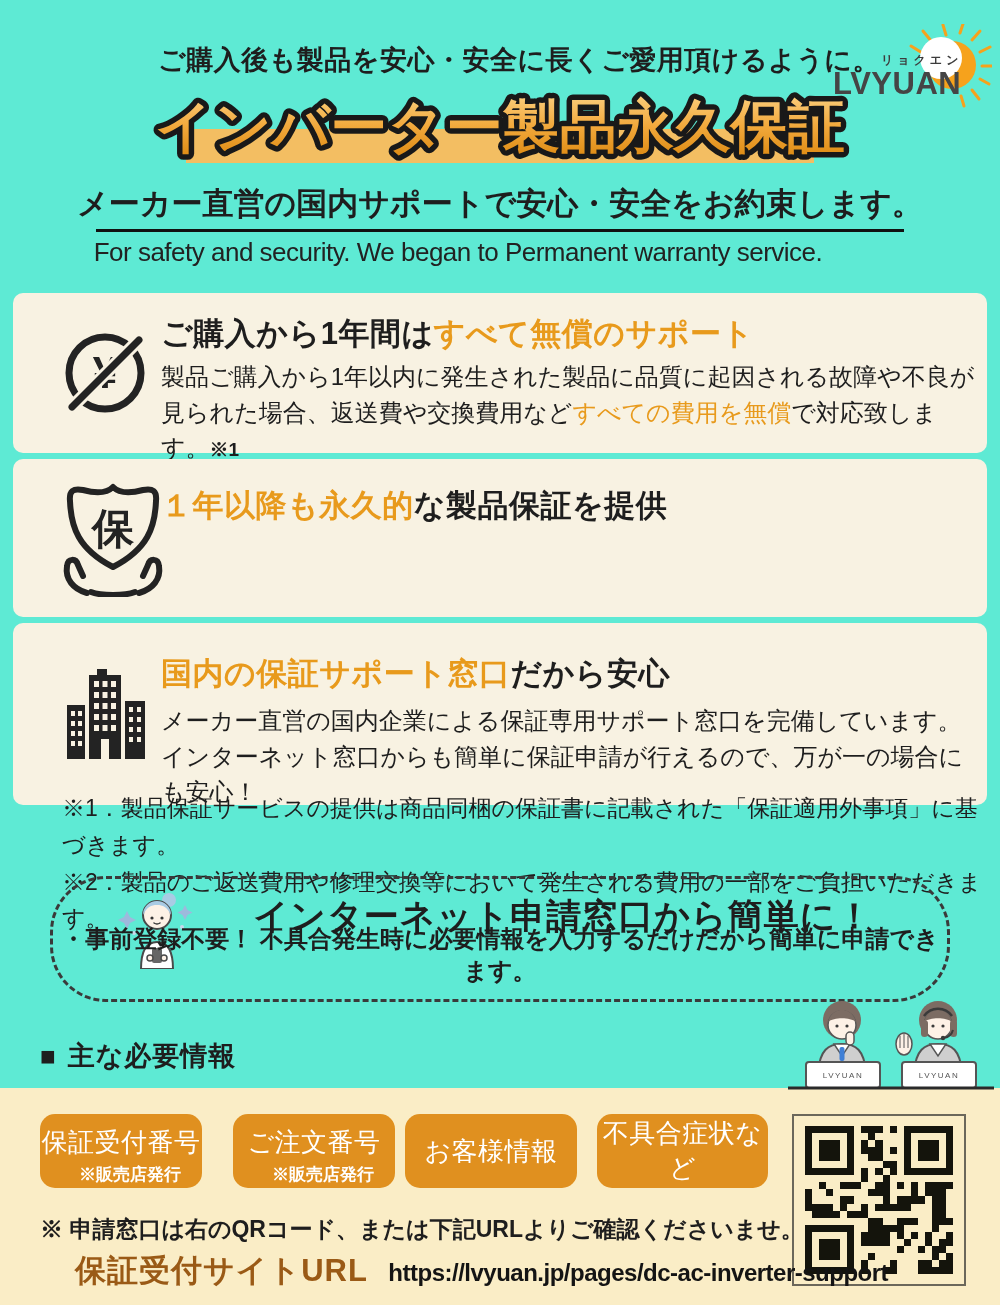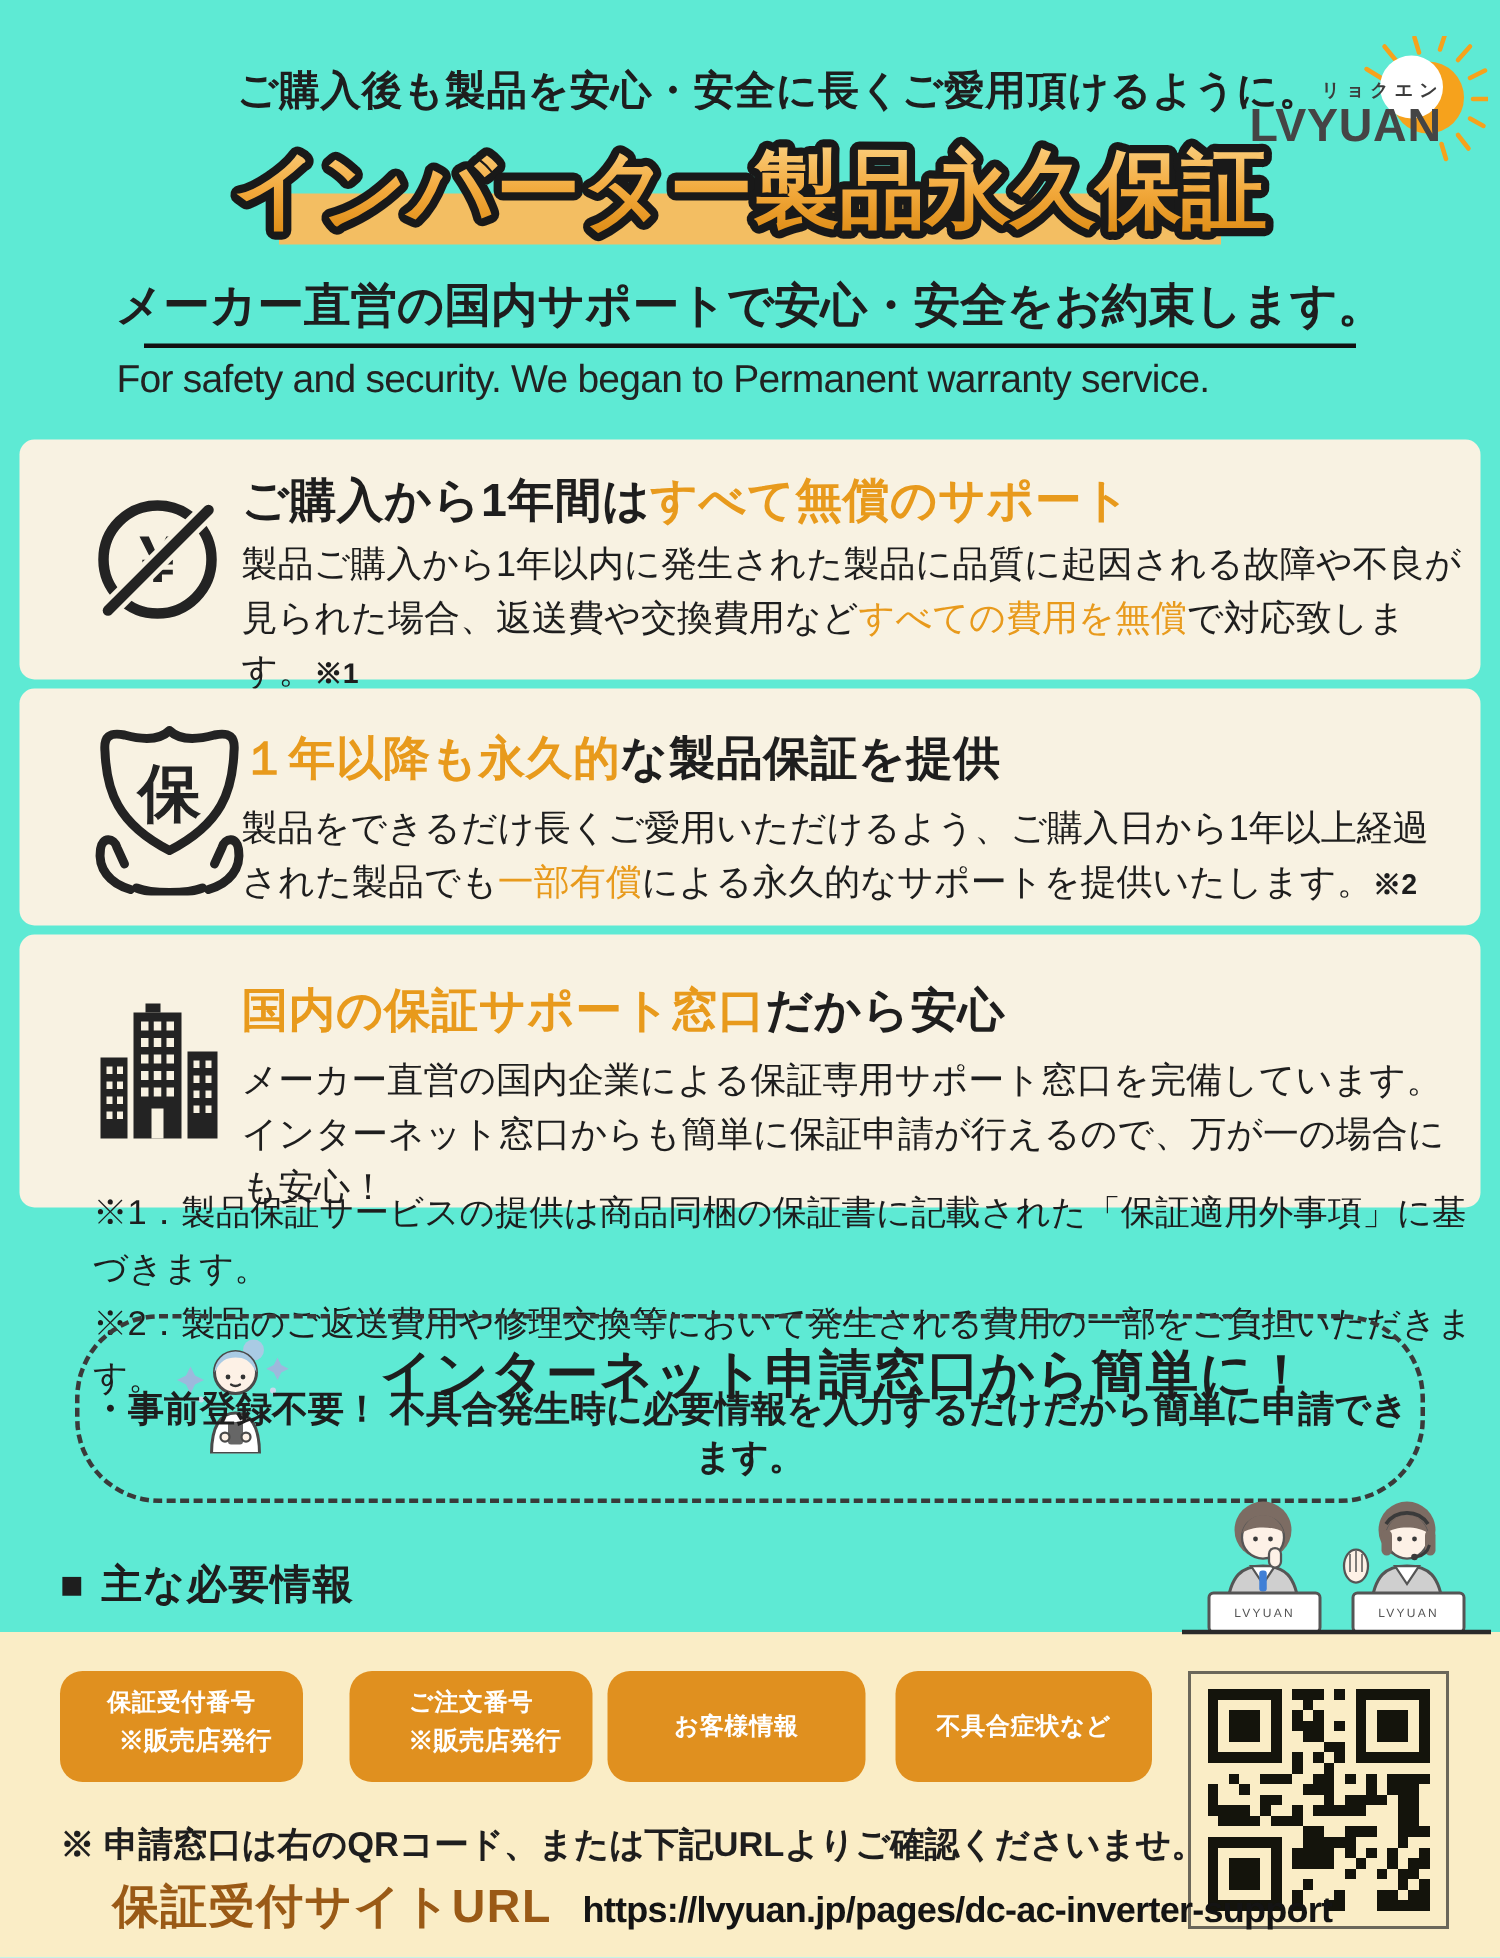--- a/index.html
+++ b/index.html
@@ -10,21 +10,21 @@
   
   .tagline{position:absolute;top:42px;left:158px;font-size:27px;font-weight:800;letter-spacing:.5px;}
   .logo{position:absolute;top:26px;right:12px;width:155px;height:84px;}
   .logo .sun{position:absolute;right:-4px;top:-2px;}
   .logo .furigana{position:absolute;top:26px;left:48px;font-size:12px;letter-spacing:4px;color:#3c3c3c;font-weight:700;}
   .logo .logoname{position:absolute;top:40px;left:0;font-size:31px;font-weight:800;color:#454545;letter-spacing:.5px;}
   .banner{position:absolute;top:129px;left:186px;width:628px;height:34px;background:#F3BE62;}
   .main-title-svg{position:absolute;top:80px;left:150px;}
   .subtitle{position:absolute;top:183px;left:0;width:1000px;margin:0;text-align:center;font-size:31px;font-weight:800;}
   .subtitle-rule{position:absolute;top:229px;left:96px;width:808px;height:3px;background:#111;}
-  .subtitle-en{position:absolute;top:237px;left:0;width:884px;text-align:center;font-size:26px;font-weight:400;letter-spacing:-.5px;color:#222;}
+  .subtitle-en{position:absolute;top:237px;left:16px;width:884px;text-align:center;font-size:26px;font-weight:400;letter-spacing:-.5px;color:#222;}
   
   .card{position:absolute;left:13px;width:974px;background:#F8F2E2;border-radius:10px;}
   #card1{top:293px;height:160px;}
   #card2{top:459px;height:158px;}
   #card3{top:623px;height:182px;}
   .card-icon{position:absolute;left:44px;top:50%;transform:translateY(-50%);}
   .card-title{position:absolute;left:148px;margin:0;font-size:31px;font-weight:900;letter-spacing:.5px;white-space:nowrap;}
   #card1 .card-title{top:20px;}  #card2 .card-title{top:26px;}  #card3 .card-title{top:30px;}
   .card-body{position:absolute;left:148px;width:816px;margin:0;font-size:24px;line-height:1.48;font-weight:500;white-space:pre-line;}
   #card1 .card-body{top:66px;}  #card2 .card-body{top:76px;}  #card3 .card-body{top:80px;}
@@ -42,21 +42,21 @@
   .req-marker{font-size:26px;line-height:1;}
   .req-label{font-size:27px;font-weight:900;letter-spacing:1px;}
   .agents{position:absolute;left:780px;top:992px;z-index:2;}
   
   .bottom{position:absolute;top:1088px;left:0;width:1000px;height:217px;background:#FAEDC6;}
   .badge{position:absolute;top:1114px;height:74px;background:#E0901F;border-radius:15px;color:#fff;text-align:center;box-sizing:border-box;}
   #badge1{left:40px;width:162px;}
   #badge2{left:233px;width:162px;}
   #badge3{left:405px;width:172px;}
   #badge4{left:597px;width:171px;}
-  .badge-label{font-size:16px;font-weight:700;margin-top:11px;letter-spacing:.5px;}
+  .badge-label{font-size:26px;font-weight:400;margin-top:11px;letter-spacing:.5px;}
   .badge-sub{font-size:17px;font-weight:600;margin-top:3px;padding-left:18px;}
   .badge.single{display:flex;align-items:center;justify-content:center;}
   .badge.single .badge-label{margin:0;}
   .qr-box{position:absolute;left:792px;top:1114px;width:174px;height:172px;border:2px solid #6b675a;box-sizing:border-box;padding:10px;}
   .qr-box svg{width:100%;height:100%;display:block;}
   .bottom-note{position:absolute;top:1214px;left:40px;font-size:23px;font-weight:600;}
   .url-line{position:absolute;top:1250px;left:75px;white-space:nowrap;}
   .url-label{font-size:31px;font-weight:900;color:#9A5A16;letter-spacing:1px;}
   .url-value{font-size:24px;font-weight:800;letter-spacing:-.5px;margin-left:16px;color:#141414;}
 </style>
@@ -117,21 +117,20 @@
 
   <section class="card" id="card2">
     <svg class="card-icon" width="112" height="118" viewBox="0 0 112 118">
       <path d="M56 8 C63 15 75 14 86 11 C96 9 100 12 99 22 C98 48 91 70 56 88 C21 70 14 48 13 22 C12 12 16 9 26 11 C37 14 49 15 56 8 Z" fill="none" stroke="#232323" stroke-width="6" stroke-linejoin="round"></path>
       <text x="56" y="64" text-anchor="middle" font-family="Liberation Sans, sans-serif" font-size="42" font-weight="900" fill="#232323">保</text>
       <path d="M30 114 C16 110 8 100 10 87 C11 79 19 79 21 86 L26 97" fill="none" stroke="#232323" stroke-width="6" stroke-linecap="round"></path>
       <path d="M82 114 C96 110 104 100 102 87 C101 79 93 79 91 86 L86 97" fill="none" stroke="#232323" stroke-width="6" stroke-linecap="round"></path>
       <path d="M34 113 C44 117 68 117 78 113" fill="none" stroke="#232323" stroke-width="6" stroke-linecap="round"></path>
     </svg>
     <h3 class="card-title"><span class="accent">１年以降も永久的</span><span>な製品保証を提供</span></h3>
-    <p class="card-body"><span>製品をできるだけ長くご愛用いただけるよう、ご購入日から1年以上経過された製品でも</span><span class="accent">一部有償</span><span>による永久的なサポートを提供いたします。</span><span class="noteref">※2</span></p>
   </section>
 
   <section class="card" id="card3">
     <svg class="card-icon" width="96" height="98" viewBox="0 0 96 98">
       <rect x="32" y="10" width="32" height="84" fill="#232323"></rect>
       <rect x="40" y="4" width="10" height="6" fill="#232323"></rect>
       <g fill="#F8F2E2">
         <rect x="37" y="16" width="5" height="6"></rect>
           <rect x="45.5" y="16" width="5" height="6"></rect>
           <rect x="54" y="16" width="5" height="6"></rect>

